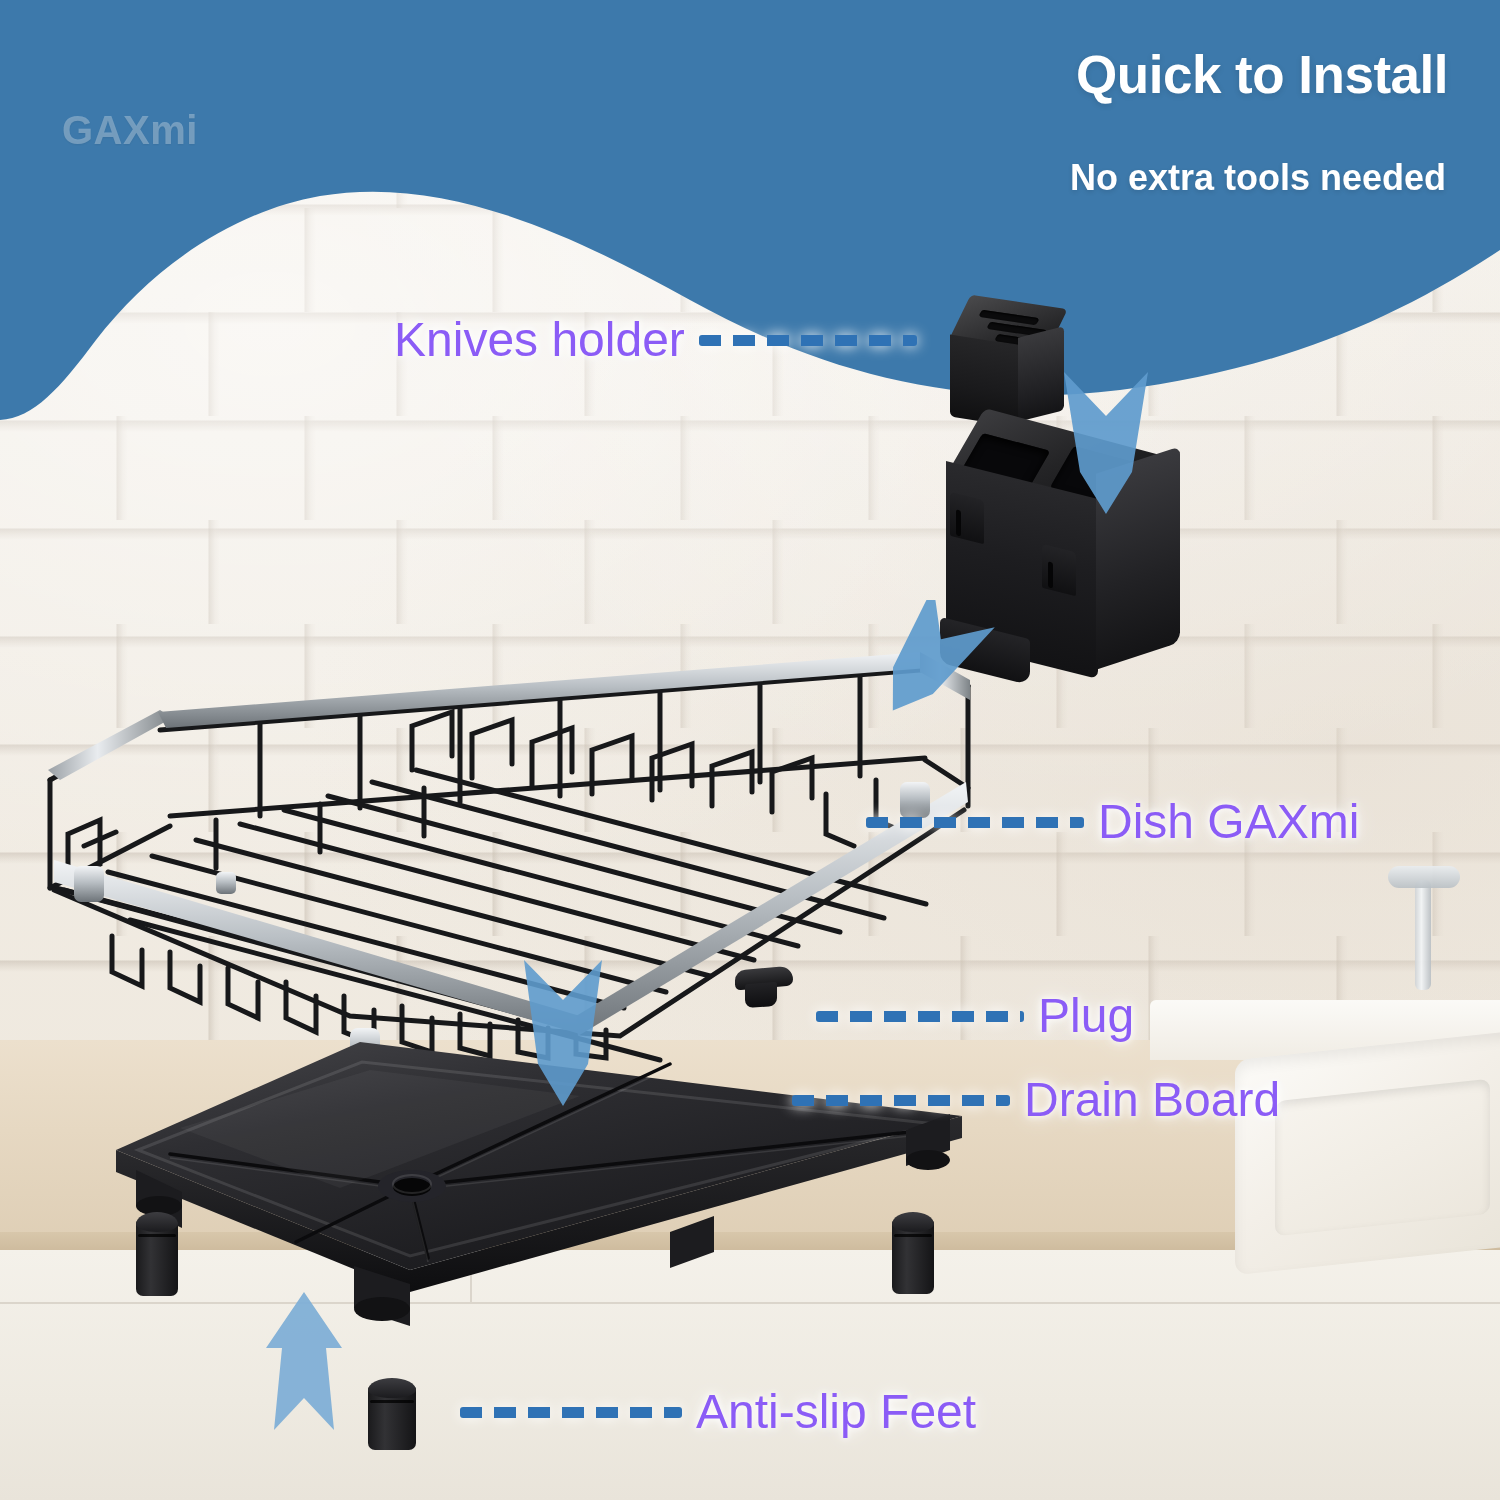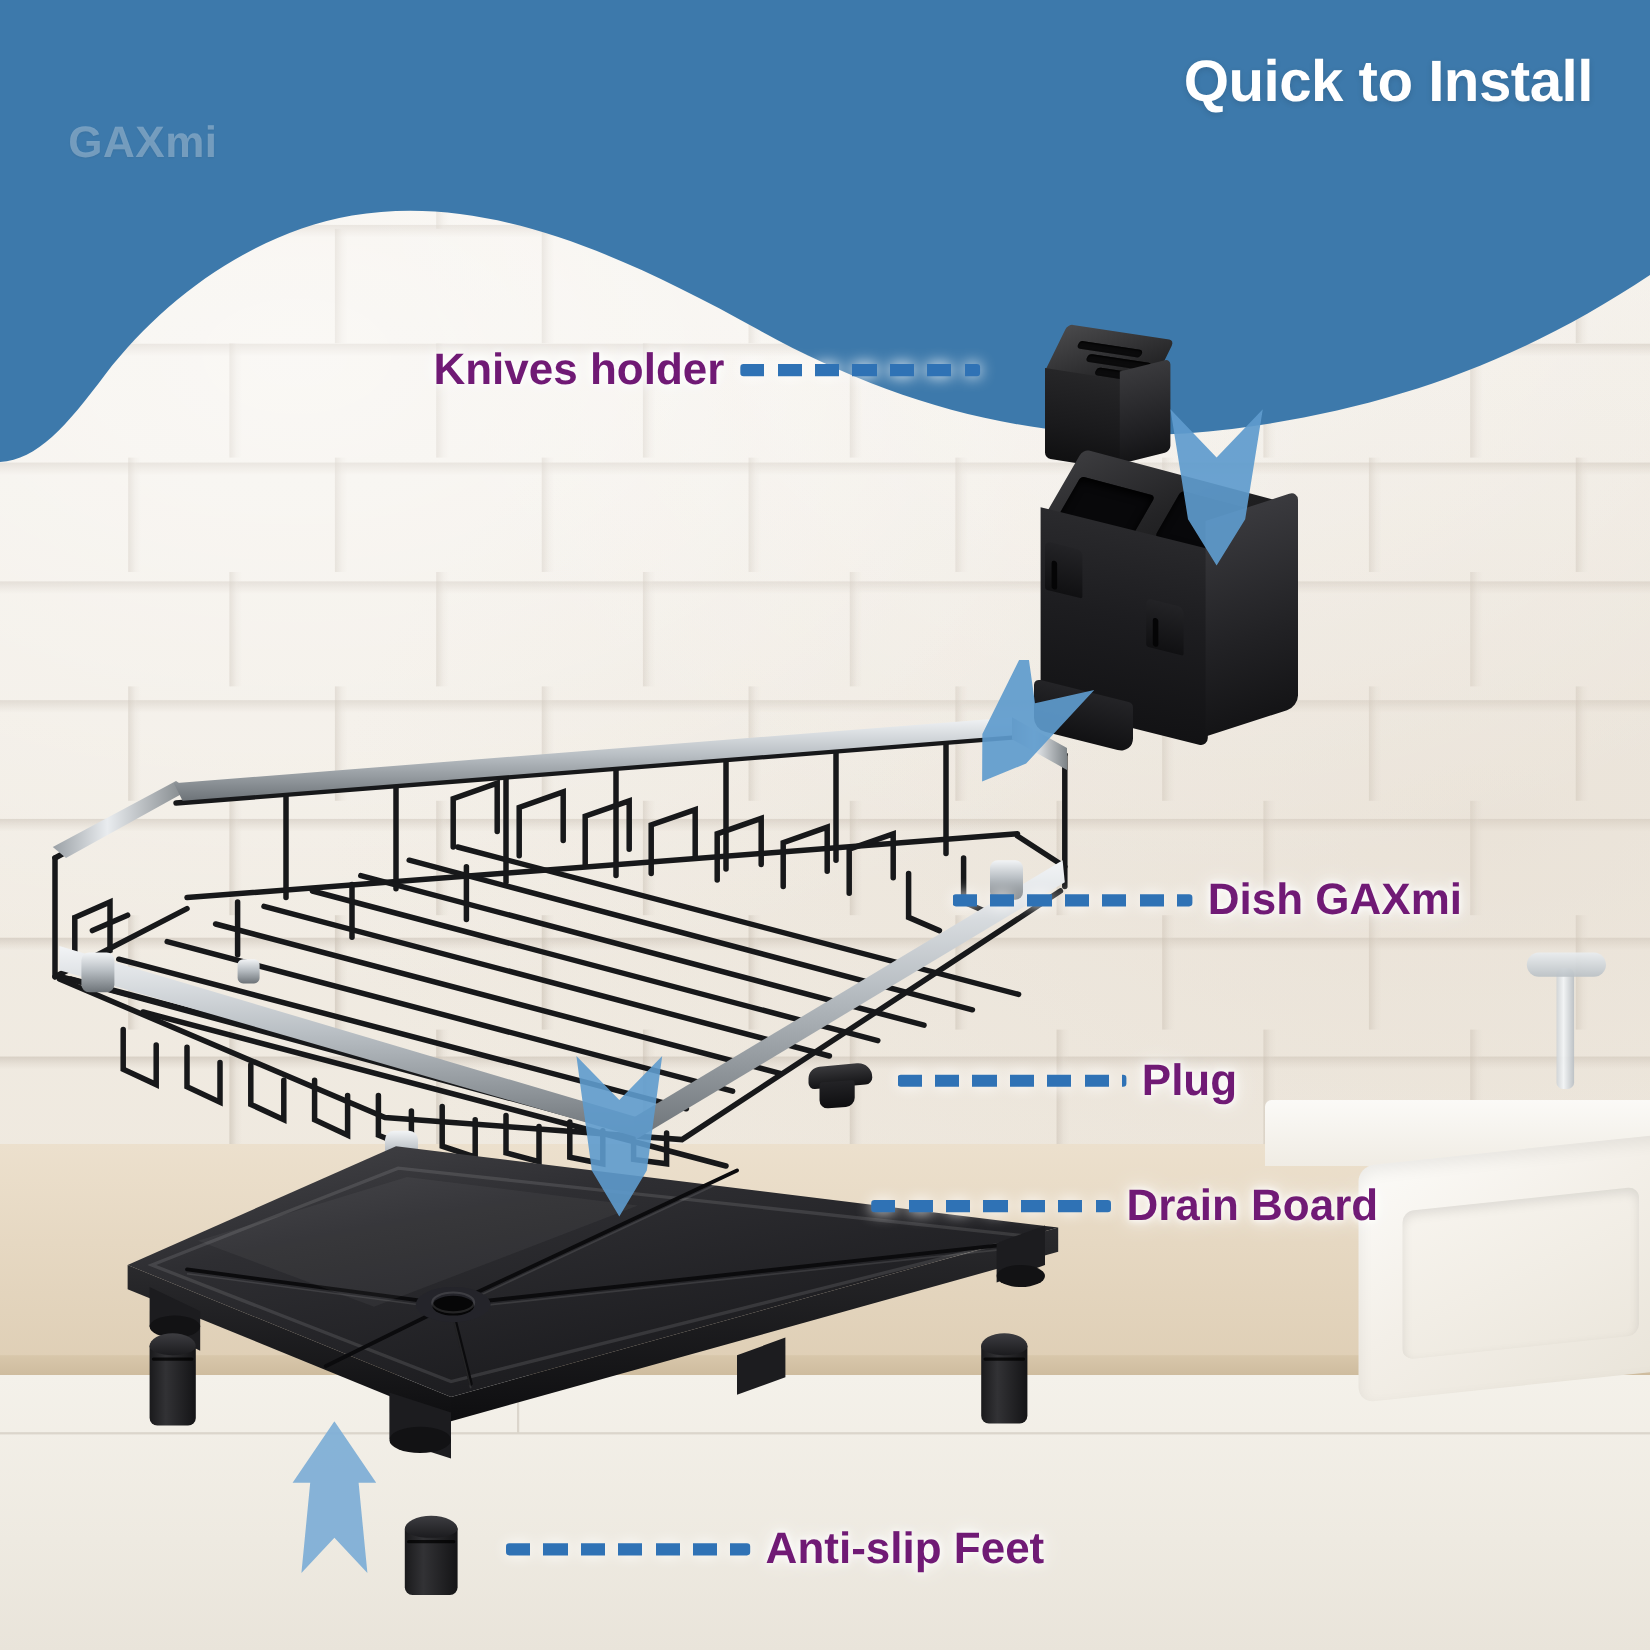--- a/index.html
+++ b/index.html
@@ -119,21 +119,21 @@
     position:absolute;right:54px;top:160px;
     font-size:36px;font-weight:700;color:#ffffff;
     letter-spacing:0;line-height:1;
     text-shadow:0 2px 5px rgba(0,0,0,.12);
     white-space:nowrap;
   }
 
   
   .callout{position:absolute;display:flex;align-items:center;gap:14px;white-space:nowrap;}
   .callout .cap{
-    font-size:40px;font-weight:700;color:#701a75;
+    font-size:48px;font-weight:400;color:#8b5cf6;
     text-shadow:0 0 12px rgba(255,255,255,.95),0 0 24px rgba(255,255,255,.9),
                 0 0 6px rgba(255,255,255,1);
     line-height:1;
   }
   .leader{
     height:11px;border-radius:3px;
     background:repeating-linear-gradient(90deg,
       #2f72b5 0px,#2f72b5 22px,rgba(0,0,0,0) 22px,rgba(0,0,0,0) 34px);
     filter:drop-shadow(0 0 7px rgba(255,255,255,1));
   }
@@ -289,20 +289,21 @@
                C560,228 440,176 320,196
                C230,212 150,270 96,340
                C60,388 34,418 0,420 Z" fill="#3d79ab"></path>
     </svg>
   </div>
 
   <div class="brand">GAXmi</div>
 
   <div class="title">Quick to Install</div>
 
+  <div class="subtitle">No extra tools needed</div>
 
   <div class="knife-block">
     <div class="kb-top"></div>
     <div class="kb-slot" style="left:30px; top:12px; width:62px;"></div>
     <div class="kb-slot" style="left:38px; top:24px; width:62px;"></div>
     <div class="kb-slot" style="left:46px; top:36px; width:58px;"></div>
     <div class="kb-front"></div>
     <div class="kb-side"></div>
   </div>
 
@@ -514,21 +515,21 @@
     <span class="cap">Knives holder</span>
     <span class="leader" style="width:218px;"></span>
   </div>
 
 
   <div class="callout" style="left:866px; top:798px;">
     <span class="leader" style="width:218px;"></span>
     <span class="cap">Dish GAXmi</span>
   </div>
 
-  <div class="callout" style="left:816px; top:962px;align-items:center;">
+  <div class="callout" style="left:816px; top:992px;align-items:center;">
     <span class="leader" style="width:208px;"></span>
     <span class="cap">Plug</span>
   </div>
 
   <div class="callout" style="left:792px; top:1076px;">
     <span class="leader" style="width:218px;"></span>
     <span class="cap">Drain Board</span>
   </div>
 
   <div class="callout" style="left:460px; top:1388px;">

